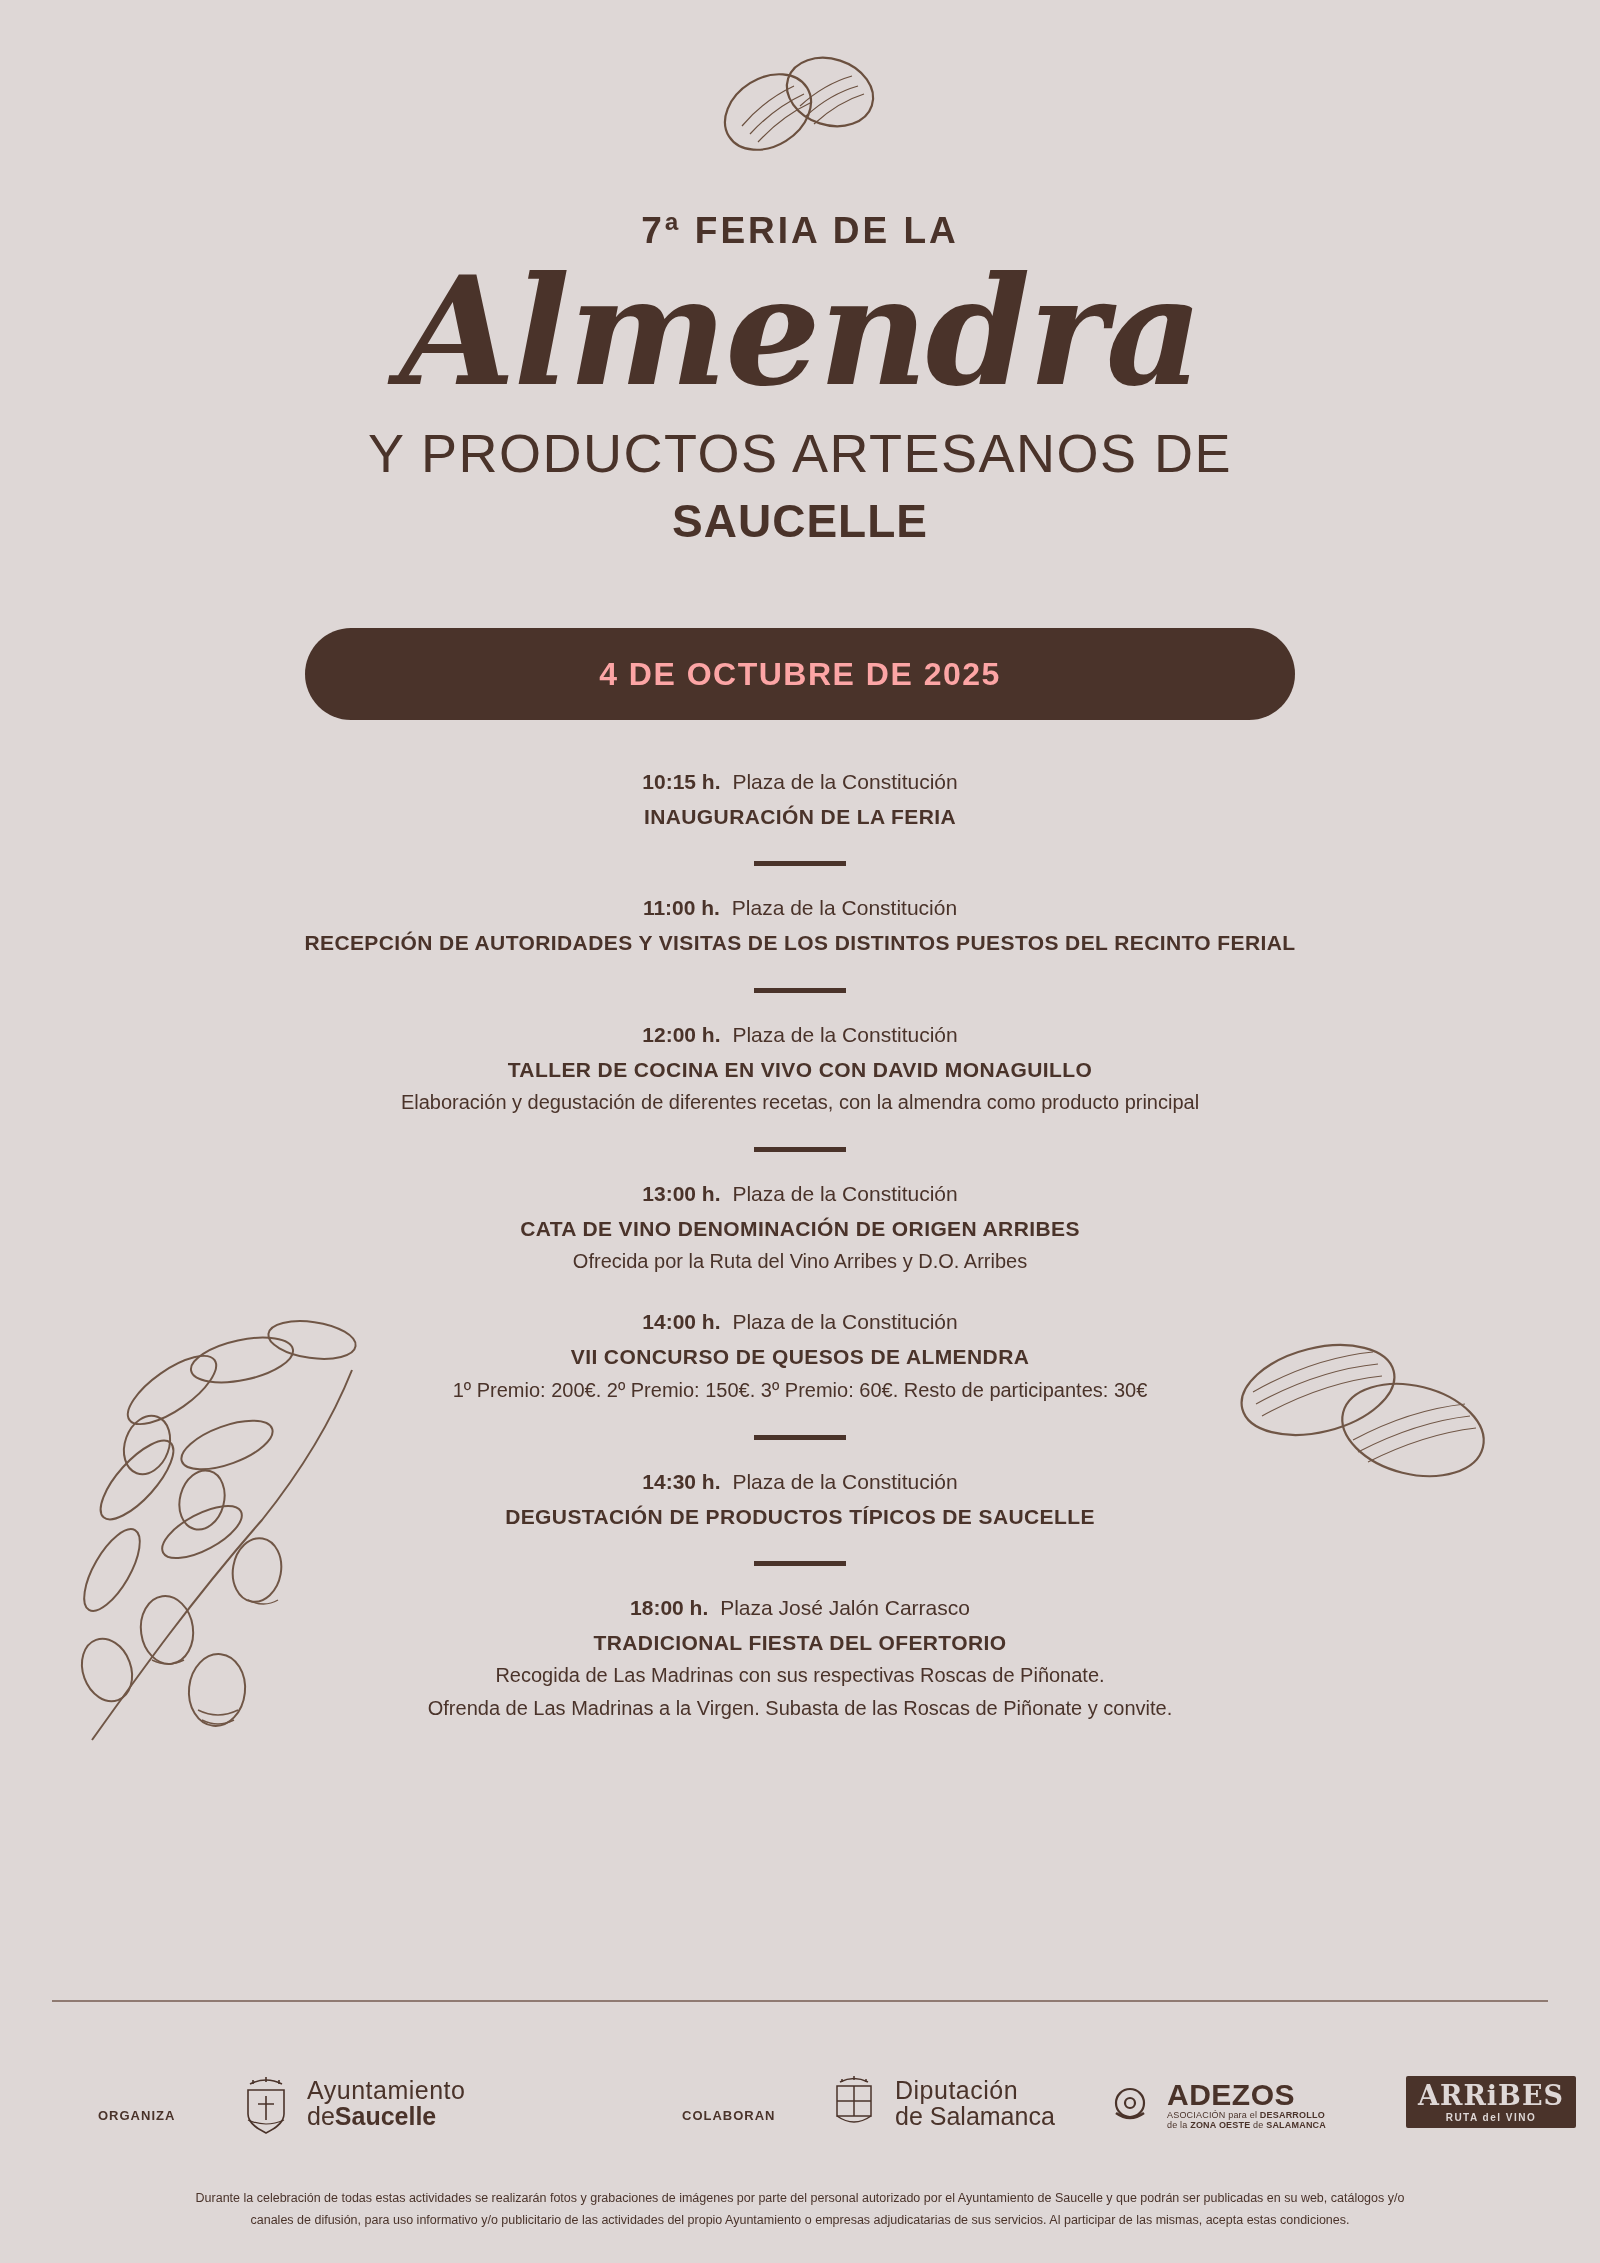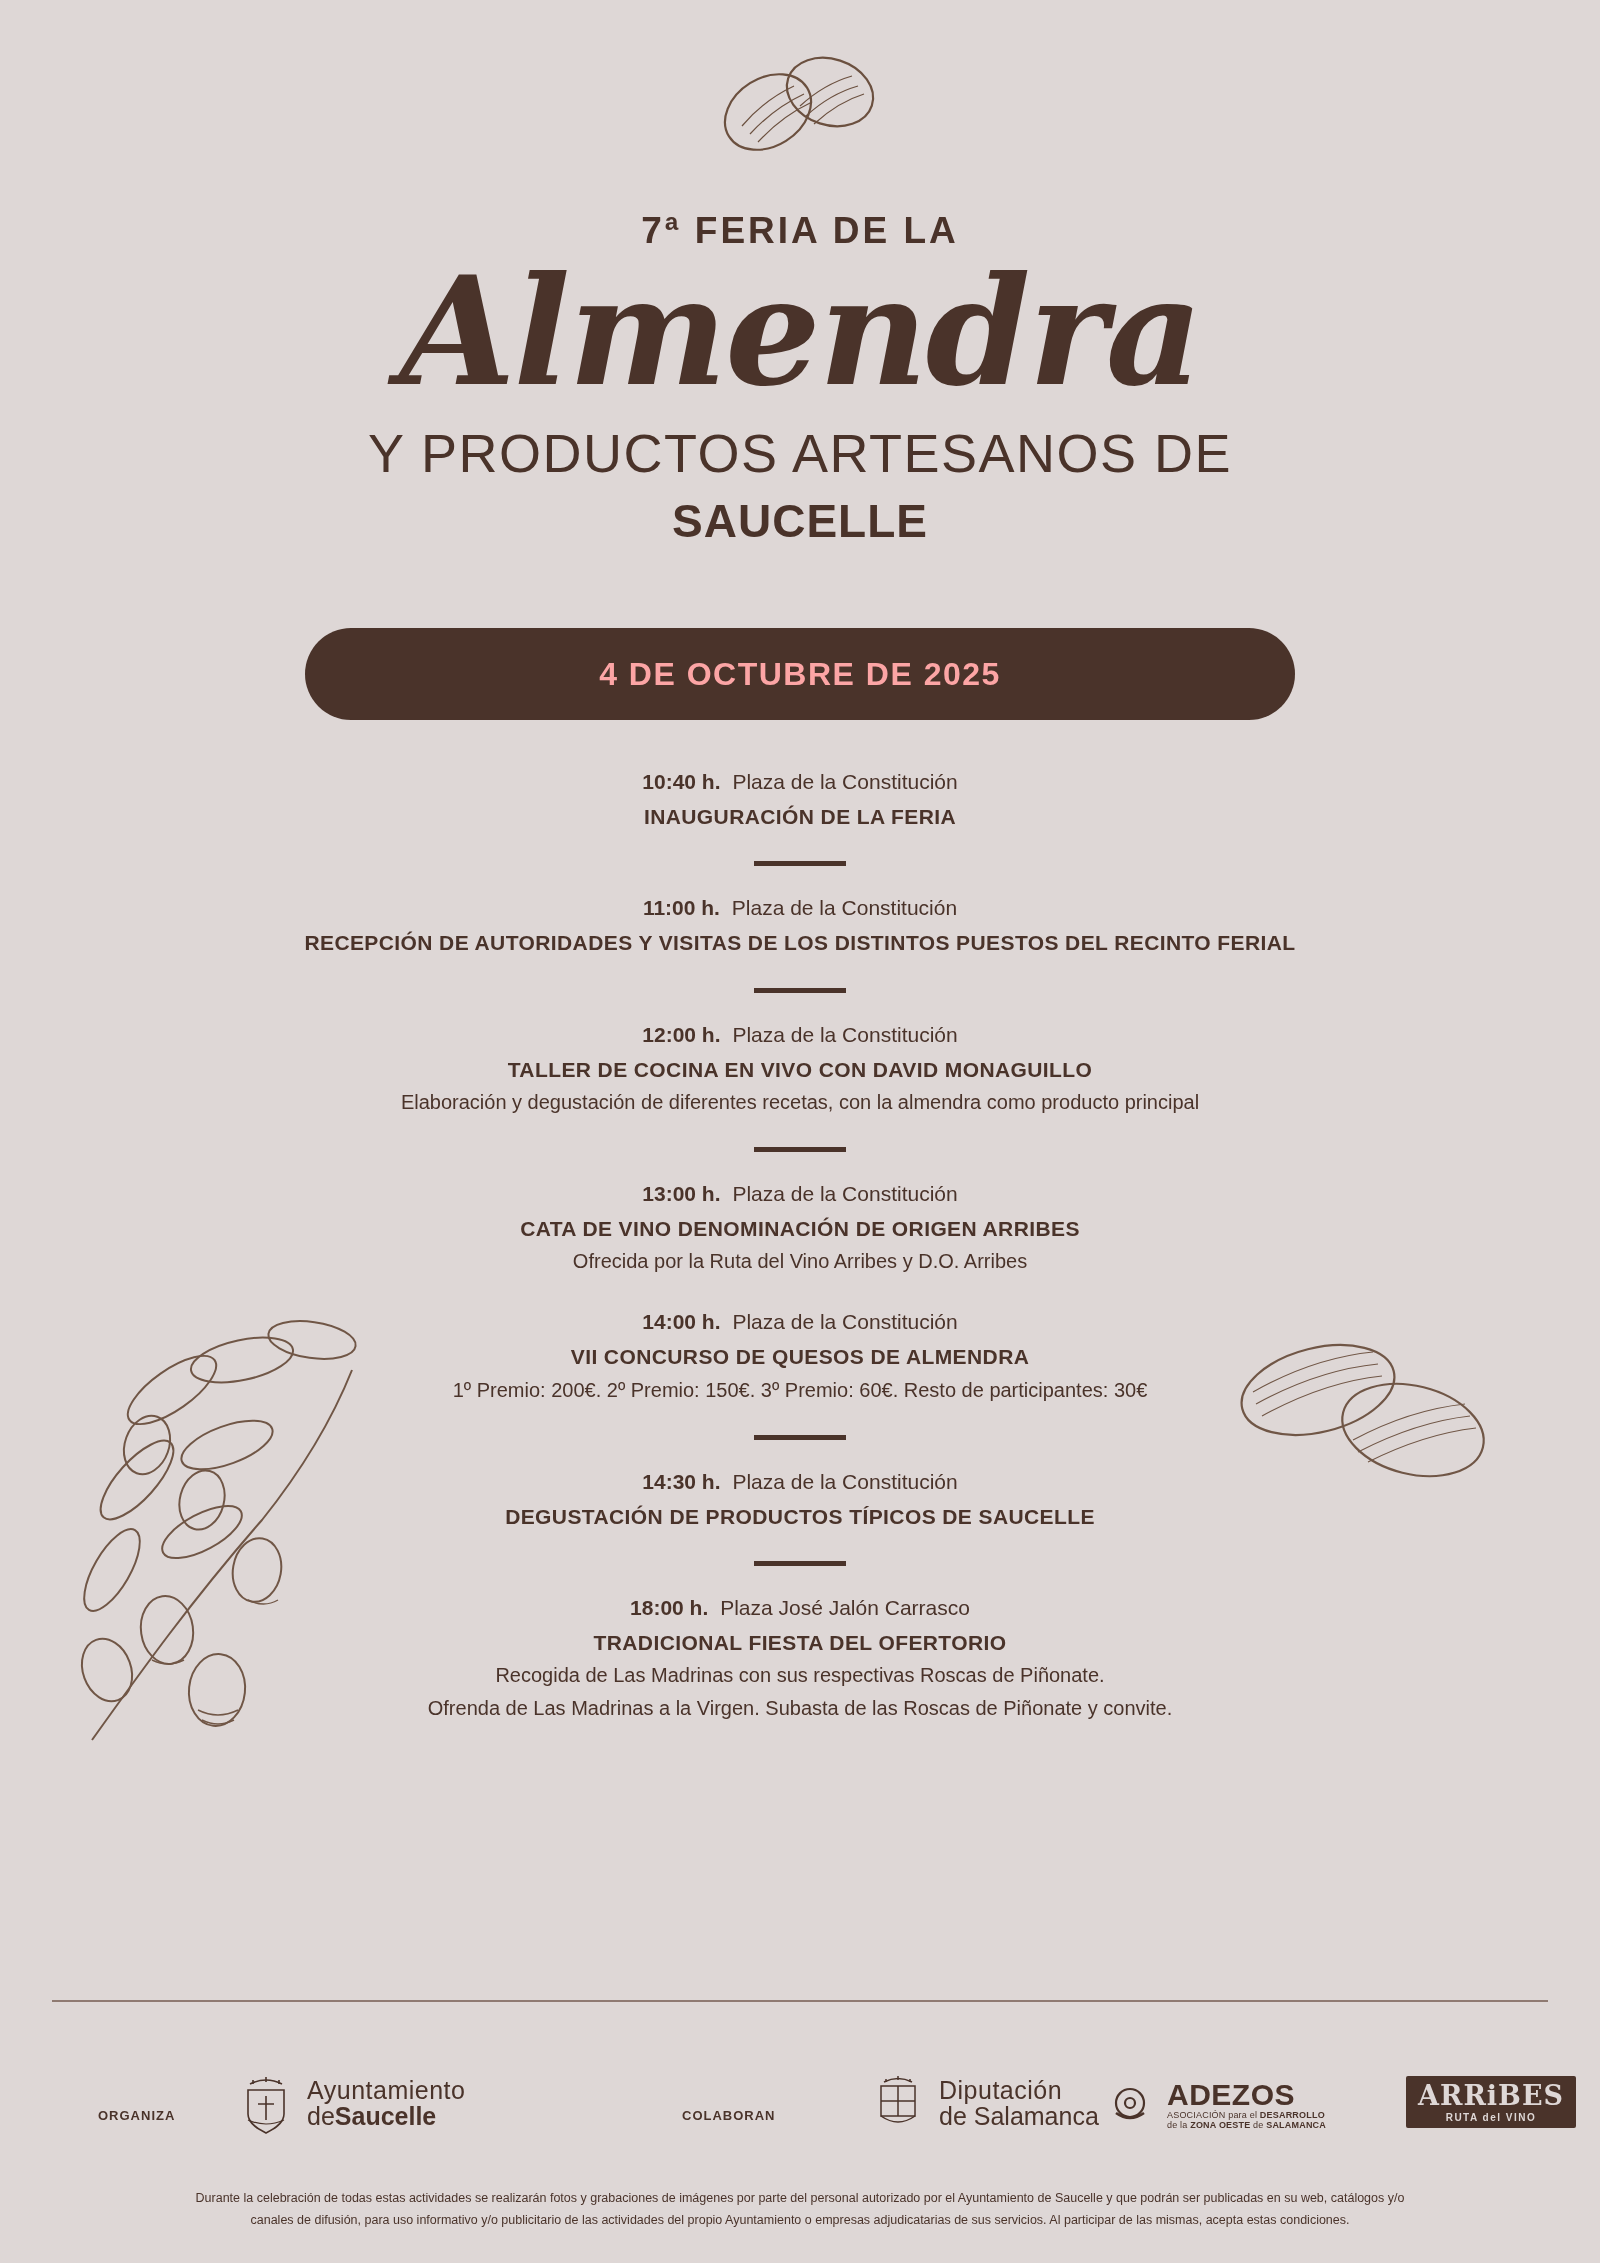--- a/index.html
+++ b/index.html
@@ -182,21 +182,21 @@
   .lbl-organiza { left: 62px; top: 76px; margin-left: 36px; }
   .lbl-colaboran { left: 682px; top: 76px; }
 
   .logo {
     position: absolute;
     display: flex;
     align-items: center;
     gap: 15px;
   }
   .logo-saucelle { left: 240px; top: 38px; }
-  .logo-dipu { left: 872px; top: 38px; }
+  .logo-dipu { left: 828px; top: 38px; }
   .logo-adezos { left: 1108px; top: 48px; }
   .logo-arribes { left: 1370px; top: 44px; padding-left: 36px; }
 
   .crest {
     width: 52px;
     height: 66px;
   }
   .logo-txt-1 {
     font-size: 25px;
     font-weight: 400;
@@ -319,21 +319,21 @@
     <p class="subtitle">Y PRODUCTOS ARTESANOS DE</p>
     <p class="town">SAUCELLE</p>
   </div>
 
   <div class="date-pill">4 DE OCTUBRE DE 2025</div>
 
   <div class="schedule">
 
     <div class="event">
       <div class="line1">
-        <span class="time">10:40 h.</span>
+        <span class="time">10:15 h.</span>
         <span class="place">Plaza de la Constitución</span>
       </div>
       <div class="title">INAUGURACIÓN DE LA FERIA</div>
     </div>
 
     <hr class="sep">
 
     <div class="event">
       <div class="line1">
         <span class="time">11:00 h.</span>

